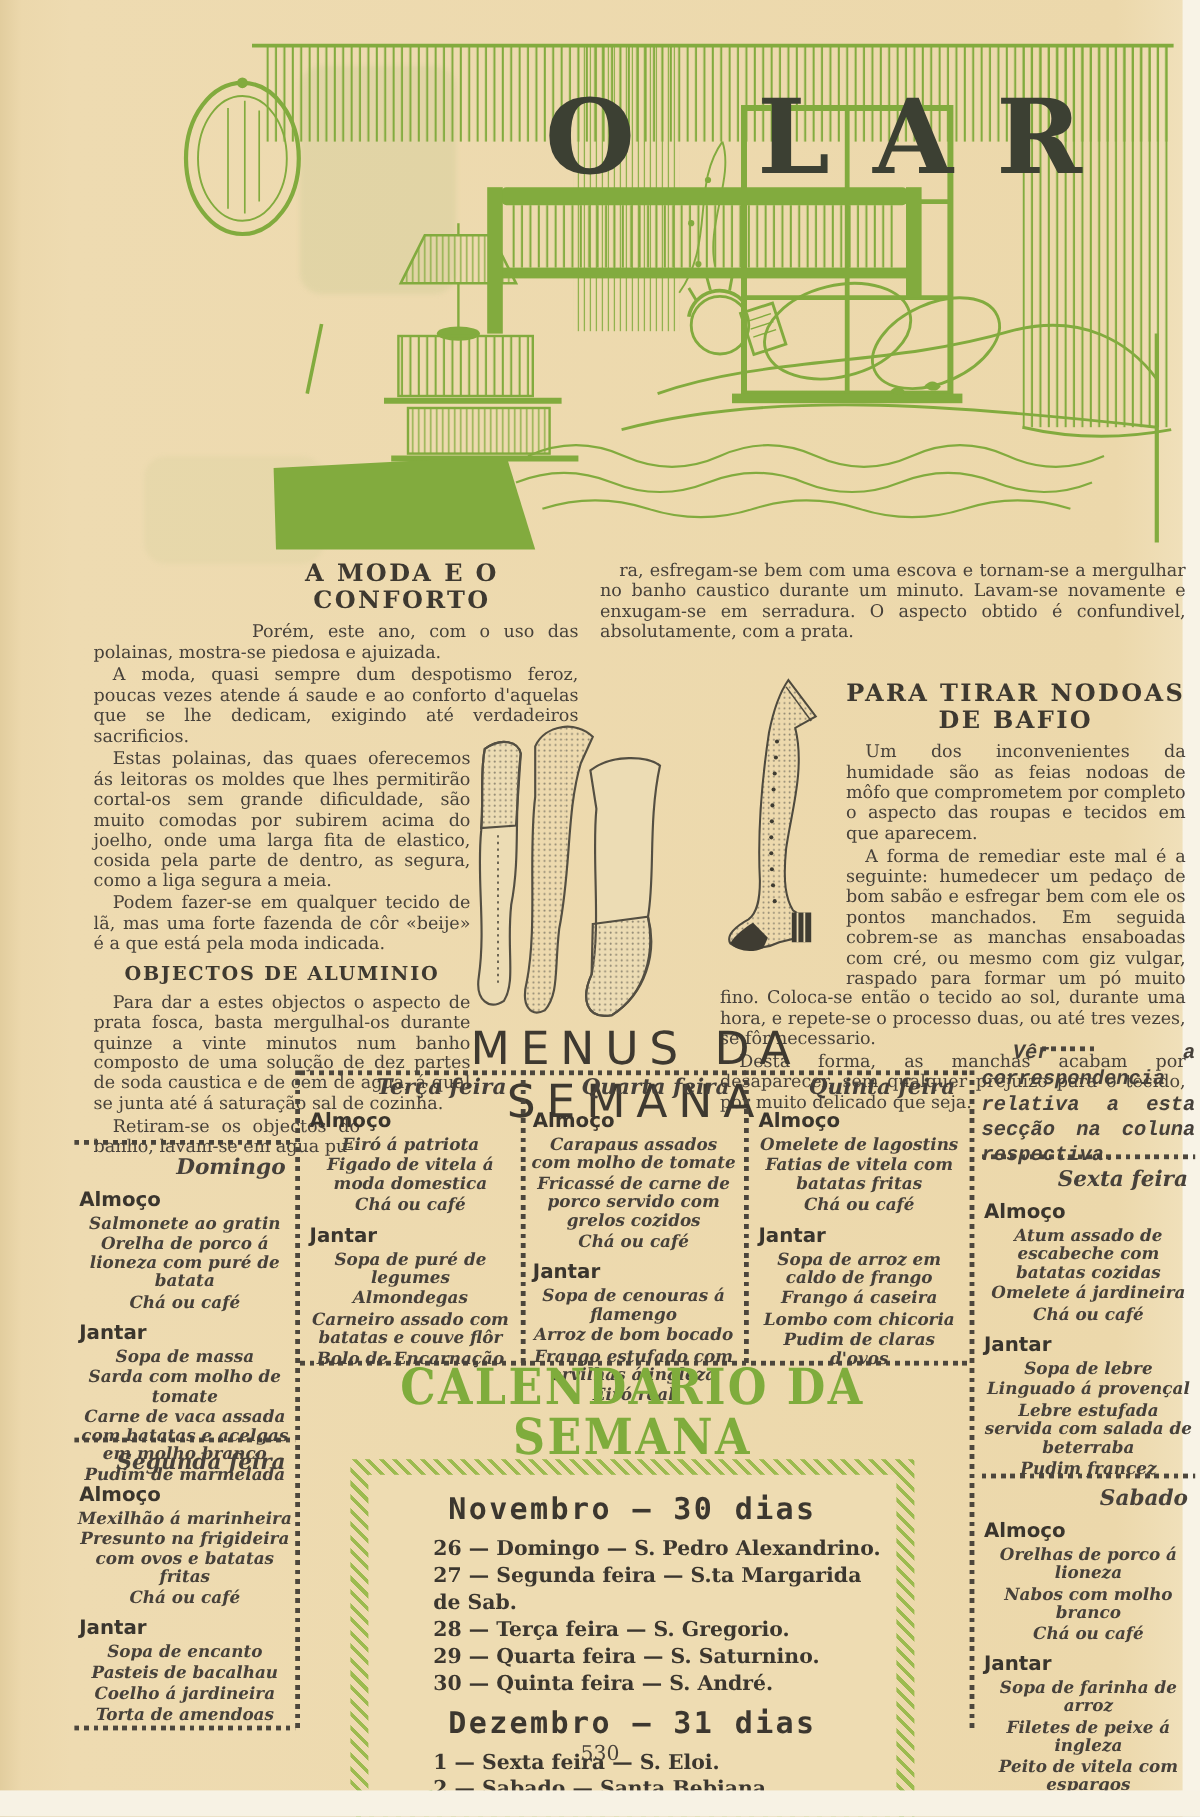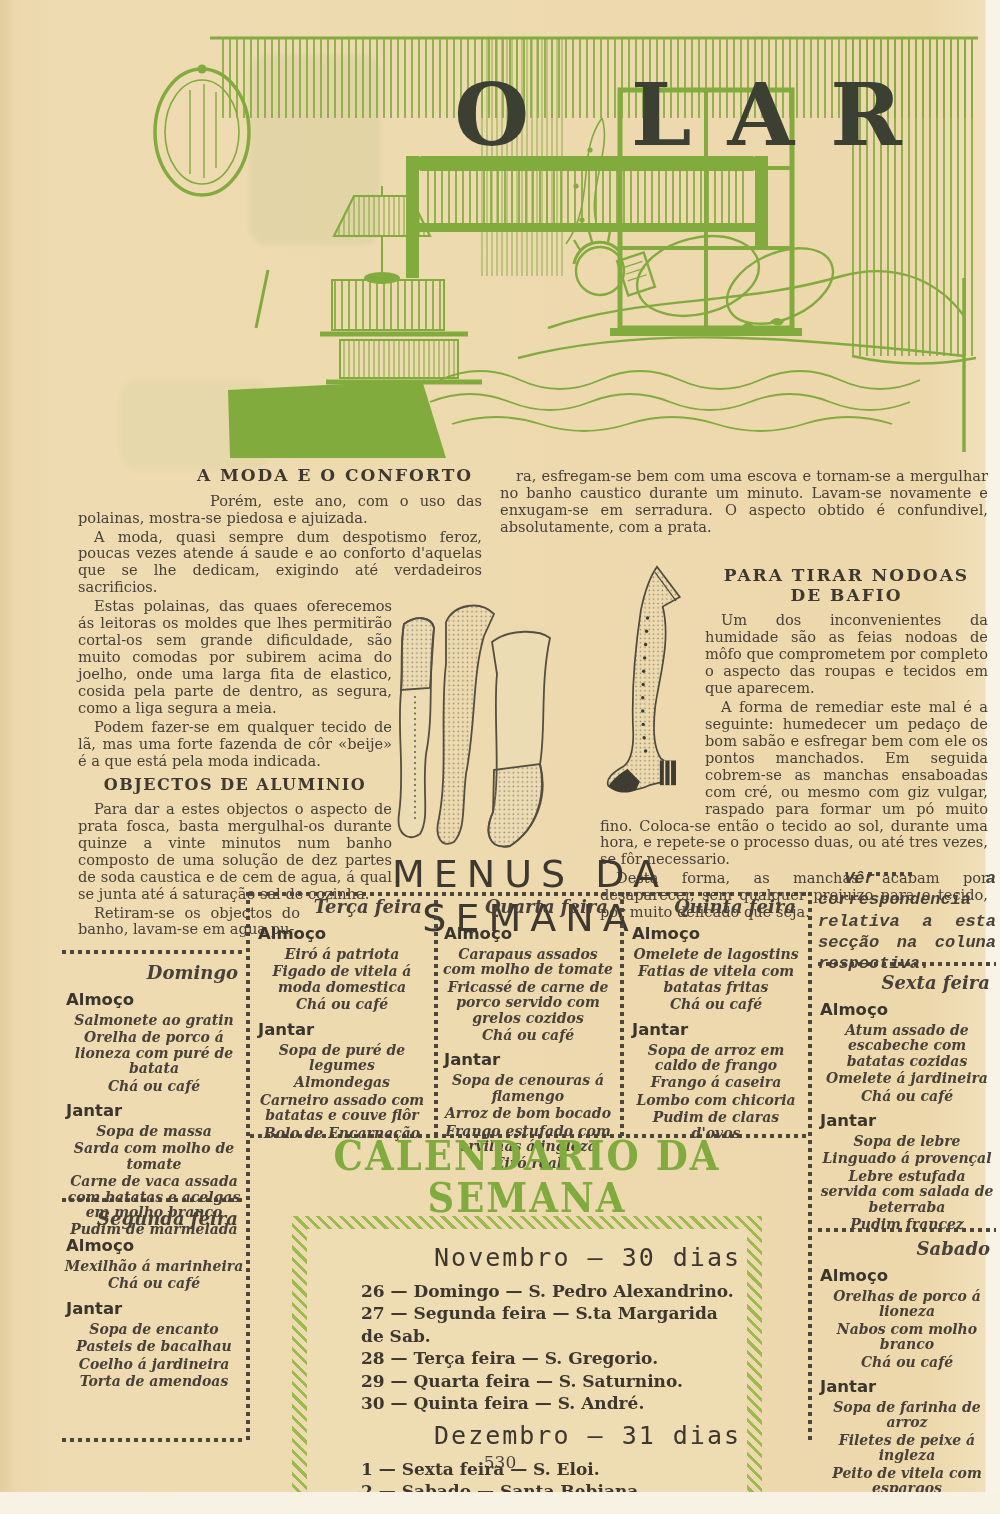--- a/index.html
+++ b/index.html
@@ -9,21 +9,21 @@
   .edge-bottom{position:absolute;left:0;top:1492px;width:1000px;height:22px;background:#f7f2e4;}
   .bleed{position:absolute;background:rgba(150,176,100,.13);border-radius:18px;filter:blur(2px);}
   
   .header-art{position:absolute;left:80px;top:28px;width:905px;height:432px;}
   .masthead{position:absolute;left:408px;top:72px;width:540px;text-align:center;
             font-family:"DejaVu Serif",serif;font-weight:bold;font-size:86px;line-height:1;
             letter-spacing:36px;color:#3c4033;text-indent:36px;}
   
   .artcol{position:absolute;text-align:justify;font-size:14.6px;line-height:1.16;}
   .artcol p,.para{margin:0 0 2px 0;text-indent:16px;text-align:justify;}
-  h2.sec{font-size:17px;font-weight:bold;letter-spacing:2px;text-align:center;margin:0 0 7px 0;color:#3e3930;}
+  h2.sec{font-size:20px;font-weight:bold;letter-spacing:2px;text-align:center;margin:0 0 7px 0;color:#3e3930;}
   h3.sec{font-size:16px;font-weight:bold;letter-spacing:1.5px;text-align:center;margin:7px 0 6px 0;color:#3e3930;}
   #moda-intro .para:first-child{text-indent:132px;}
   .narrow1{width:314px;}
   .narrow2{width:222px;}
   .pattern-fig{position:absolute;left:388px;top:592px;width:176px;height:262px;}
   .boot-float{float:left;width:95px;height:248px;margin:4px 10px 2px 0;}
   
   .hdash{position:absolute;height:4px;background:repeating-linear-gradient(90deg,#4c463c 0 4px,rgba(0,0,0,0) 4px 8px);}
   .vdash{position:absolute;width:4px;background:repeating-linear-gradient(180deg,#4c463c 0 4px,rgba(0,0,0,0) 4px 8px);}
   
@@ -36,21 +36,21 @@
   .day-name{text-align:right;font-style:italic;font-weight:bold;font-size:18px;padding-right:6px;margin-bottom:2px;}
   .meal-label{font-family:"DejaVu Sans",sans-serif;font-weight:bold;font-size:16.5px;margin:7px 0 4px 2px;color:#3a352d;}
   .dish{text-align:center;font-style:italic;font-weight:bold;font-size:14px;line-height:1.1;margin-bottom:2px;}
   .mid-col{position:absolute;top:896px;height:240px;}
   
   .cal{position:absolute;left:292px;top:1140px;width:470px;}
   .cal-title{text-align:center;font-family:"DejaVu Serif",serif;font-weight:bold;font-size:37px;
              letter-spacing:2px;color:#7fac3c;line-height:1;margin-bottom:2px;transform:scaleY(1.12);}
   .cal-box{background:repeating-linear-gradient(45deg,#9cbb4f 0 3px,rgba(0,0,0,0) 3px 8px);padding:13px 15px 15px 15px;}
   .cal-inner{background:#eedcb2;padding:8px 6px 14px 6px;}
-  .month-head{text-align:right;font-family:"DejaVu Sans Mono",monospace;font-weight:normal;
+  .month-head{text-align:center;font-family:"DejaVu Sans Mono",monospace;font-weight:bold;
               font-size:25px;letter-spacing:2px;color:#3c372f;margin:6px 0 8px 0;}
   .cal-entry{font-weight:bold;font-size:17px;line-height:1.32;padding-left:48px;color:#3c372f;}
   .page-num{position:absolute;left:0;top:1452px;width:1000px;text-align:center;font-size:17px;color:#47413a;}
   .gmark{position:absolute;left:332px;top:1496px;width:30px;height:8px;background:#8fb24a;transform:rotate(-18deg);opacity:.8;}
 </style>
 </head>
 <body>
 
 <div class="page">
 
@@ -241,20 +241,21 @@
       <div class="meal-label">Jantar</div>
       <div class="dish">Sopa de massa</div>
       <div class="dish">Sarda com molho de tomate</div>
       <div class="dish">Carne de vaca assada com batatas e acelgas em molho branco</div>
       <div class="dish">Pudim de marmelada</div>
     </div>
   <div class="day" style="left:64px;top:1208px;width:180px;">
       <div class="day-name">Segunda feira</div>
       <div class="meal-label">Almoço</div>
       <div class="dish">Mexilhão á marinheira</div>
+      <div class="dish">Presunto na frigideira com ovos e batatas fritas</div>
       <div class="dish">Chá ou café</div>
       <div class="meal-label">Jantar</div>
       <div class="dish">Sopa de encanto</div>
       <div class="dish">Pasteis de bacalhau</div>
       <div class="dish">Coelho á jardineira</div>
       <div class="dish">Torta de amendoas</div>
     </div>
   <div class="day mid-col" style="left:256px;width:172px;">
       <div class="day-name">Terça feira</div>
       <div class="meal-label">Almoço</div>

